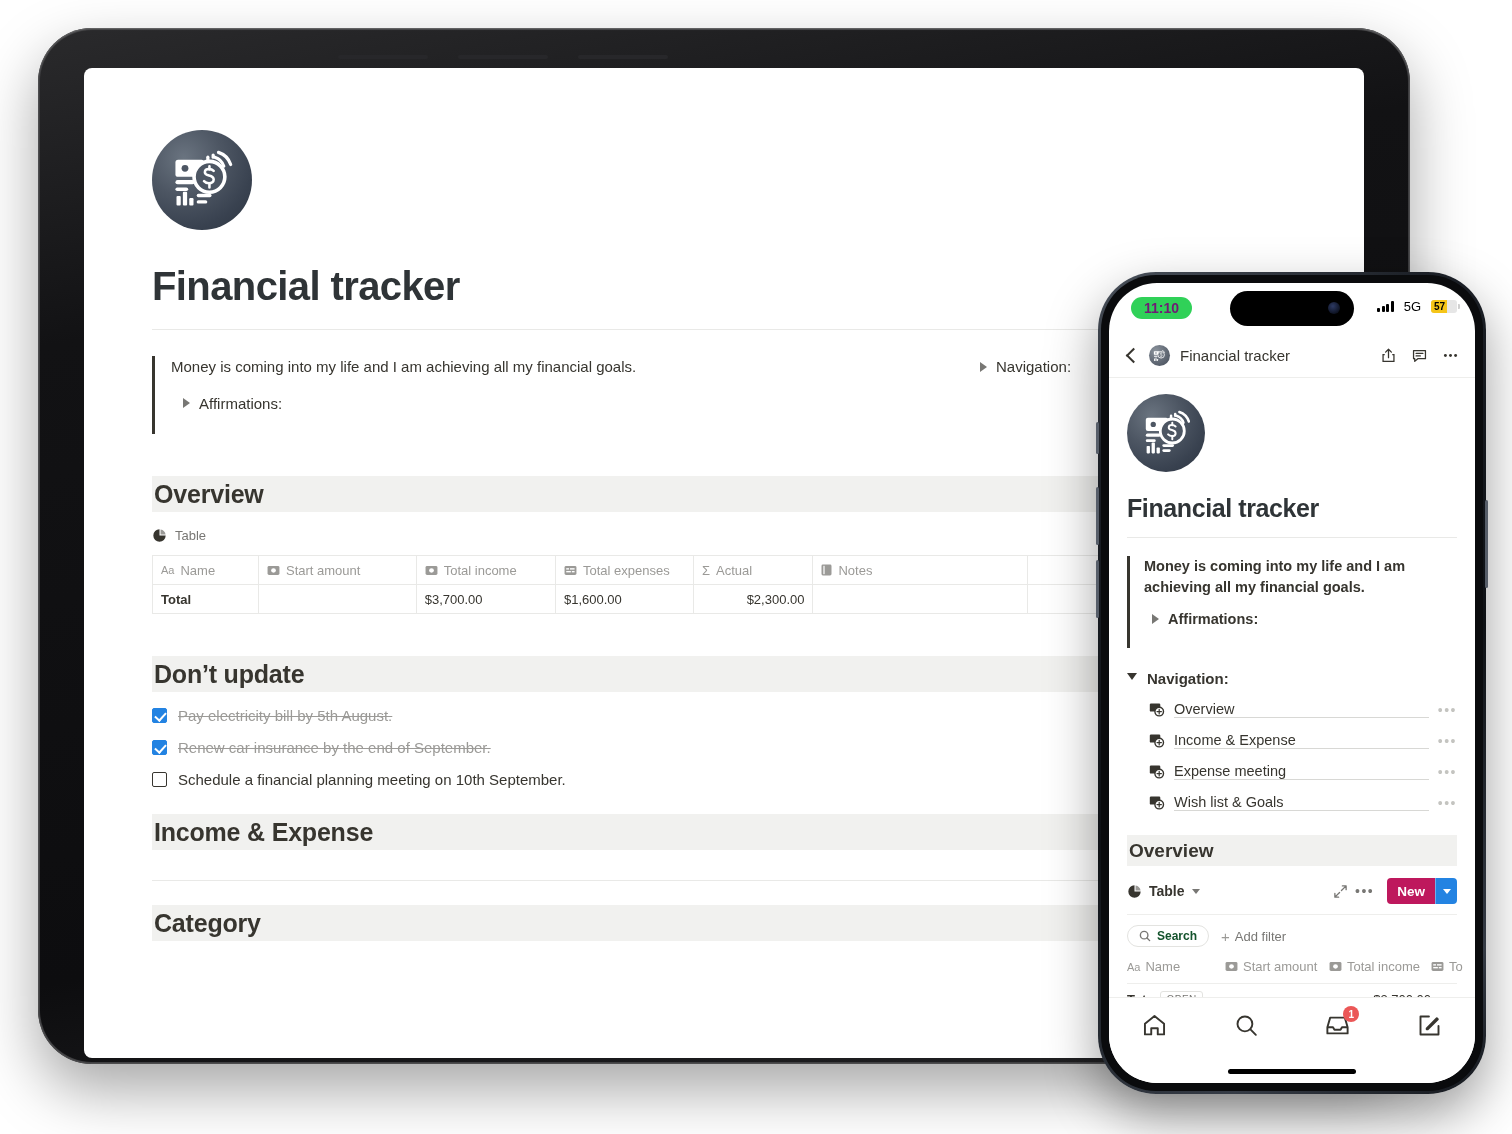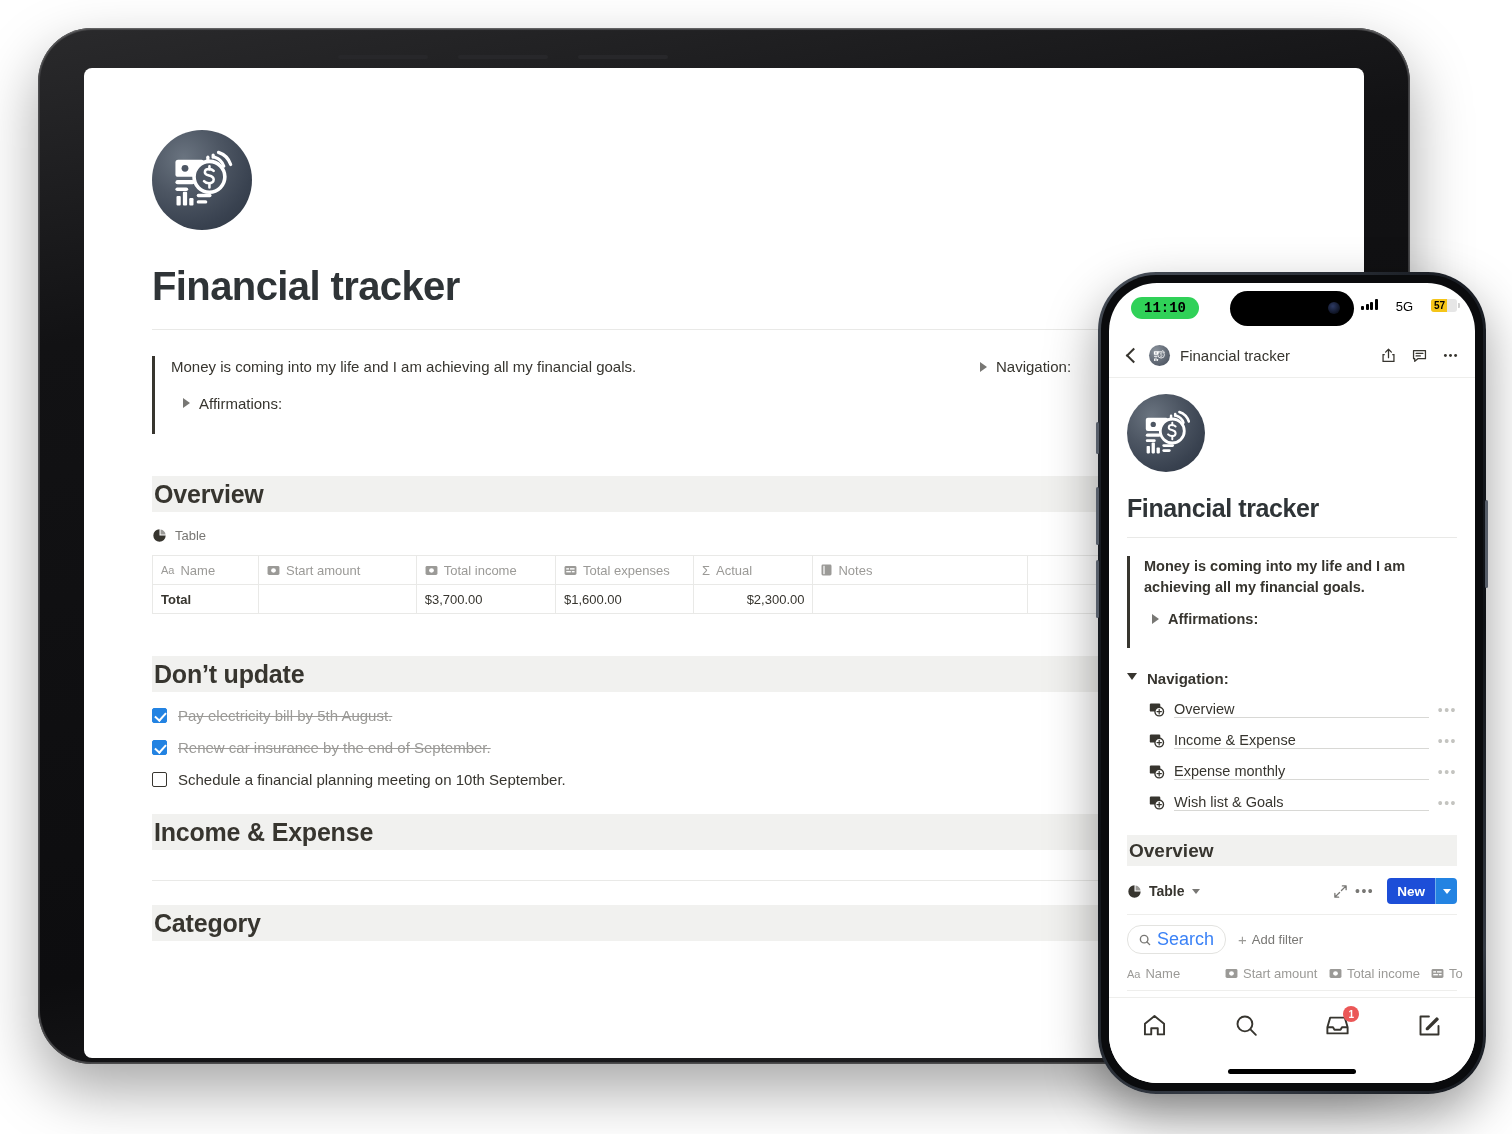--- a/index.html
+++ b/index.html
@@ -123,32 +123,32 @@
   }
   .phone-screen {
     position:absolute; left:11px; top:11px; width:366px; height:800px;
     background:#fff; border-radius:48px; overflow:hidden; z-index:3;
   }
   .vol-btn { position:absolute; left:-2px; width:3px; background:#575e69; border-radius:2px; z-index:2; }
   .pwr-btn { position:absolute; right:-2px; top:228px; width:3px; height:88px; background:#575e69; border-radius:2px; z-index:2; }
 
   .statusbar { height:50px; position:relative; }
   .time-pill {
-    position:absolute; left:22px; top:14px; background:#30d158; color:#000000;
-    font-size:14px; font-weight:700; border-radius:12px; padding:3px 13px;font-family:Liberation Mono, monospace;
+    position:absolute; left:22px; top:14px; background:#30d158; color:#701a75;
+    font-size:14px; font-weight:700; border-radius:12px; padding:3px 13px;
   }
   .island {
     position:absolute; left:50%; transform:translateX(-50%); top:8px;
     width:124px; height:35px; background:#000; border-radius:20px;
   }
   .island .lens {
     position:absolute; right:14px; top:11px; width:12px; height:12px; border-radius:50%;
     background: radial-gradient(circle at 40% 35%,#2d3a63 0%,#101628 65%,#05060a 100%);
   }
-  .status-right { position:absolute; right:18px; top:16px; display:flex; align-items:flex-start; gap:18px; }
+  .status-right { position:absolute; right:18px; top:16px; display:flex; align-items:center; gap:10px; }
   .bars { display:flex; align-items:flex-end; gap:1.5px; height:11px; }
   .bars i { width:3px; background:#000; border-radius:1px; display:block; }
   .net { font-size:13px; font-weight:500; color:#000; }
   .batt { position:relative; width:26px; height:13px; border-radius:3px; background:#e6e6e6; }
   .batt-fill {
     position:absolute; left:0; top:0; bottom:0; width:16px; background:#f5c518; border-radius:3px 0 0 3px;
     display:flex; align-items:center; justify-content:center;
   }
   .batt-num { position:absolute; left:3px; top:0; font-size:10px; font-weight:700; color:#000; line-height:13px; }
   .batt-cap { position:absolute; right:-3px; top:4px; width:2px; height:5px; background:#cfcfcf; border-radius:0 1px 1px 0; }
@@ -195,29 +195,29 @@
   .p-section { margin-top:24px; background:#f1f1ef; height:31px; display:flex; align-items:center; padding-left:2px; }
   .p-section h3 { font-size:19px; font-weight:700; color:#37352f; }
 
   .p-dbbar { display:flex; align-items:center; margin-top:12px; gap:7px; }
   .p-dbbar .gi { width:15px;height:15px; }
   .p-dbbar .dbname { font-size:14px; font-weight:600; color:#37352f; }
   .p-dbbar .cdown { width:0;height:0;border-left:4px solid transparent;border-right:4px solid transparent;border-top:5px solid #787774; }
   .p-dbbar .spacer { flex:1; }
   .p-dbbar .more { color:#787774; font-size:14px; letter-spacing:1.5px; }
   .newbtn { display:flex; align-items:stretch; height:26px; border-radius:4px; overflow:hidden; margin-left:6px; }
-  .newbtn .nb-main { background:#1d4ed8; color:#fff; font-size:13.5px; font-weight:600; padding:0 10px; display:flex;align-items:center; }
+  .newbtn .nb-main { background:#be185d; color:#fff; font-size:13.5px; font-weight:600; padding:0 10px; display:flex;align-items:center; }
   .newbtn .nb-arrow { background:#2383e2; width:22px; display:flex;align-items:center;justify-content:center; border-left:1px solid rgba(255,255,255,.35); }
   .newbtn .nb-arrow i { width:0;height:0;border-left:4px solid transparent;border-right:4px solid transparent;border-top:5px solid #fff; display:block;}
 
   .p-dbline { height:1px; background:#eeeeec; margin-top:10px; }
   .p-filters { display:flex; align-items:center; gap:12px; margin-top:10px; }
   .srch { display:flex;align-items:center;gap:6px; border:1px solid #e3e3e0; border-radius:14px; padding:3px 11px; }
   .srch svg { width:12px;height:12px; }
-  .srch span { font-size:18px; color:#3b82f6; }
+  .srch span { font-size:12px; color:#14532d;font-weight:bold; }
   .addf { display:flex;align-items:center;gap:5px; }
   .addf .plus { font-size:15px; color:#9b9a97; line-height:1; }
   .addf span { font-size:13px; color:#787774; }
 
   .p-table { margin-top:12px; display:block; }
   .p-thead { display:flex; gap:0; }
   .p-th { font-size:13px; color:#9b9a97; display:flex; align-items:center; gap:5px; flex:none; }
   .p-tr { display:flex; margin-top:9px; border-top:1px solid #eeeeec; padding-top:7px; }
   .p-td { font-size:13px; color:#37352f; flex:none; display:flex; align-items:center; }
   .p-td .nm { font-weight:700; border-bottom:1px solid #37352f; }
@@ -548,21 +548,21 @@
             </svg>
             <span class="lbl">Income &amp; Expense</span>
             <span class="dots">•••</span>
           </div>
           <div class="p-nav-item">
             <svg class="pgico" viewBox="0 0 16 16">
               <rect x="0.8" y="1.6" width="10.5" height="8" rx="1.2" fill="#37352f"></rect>
               <circle cx="10.2" cy="9.6" r="4.3" fill="#fff" stroke="#37352f" stroke-width="1.4"></circle>
               <path d="M10.2 7.3v4.6M8 9.6h4.4" stroke="#37352f" stroke-width="1.2" stroke-linecap="round"></path>
             </svg>
-            <span class="lbl">Expense monthly</span>
+            <span class="lbl">Expense meeting</span>
             <span class="dots">•••</span>
           </div>
           <div class="p-nav-item">
             <svg class="pgico" viewBox="0 0 16 16">
               <rect x="0.8" y="1.6" width="10.5" height="8" rx="1.2" fill="#37352f"></rect>
               <circle cx="10.2" cy="9.6" r="4.3" fill="#fff" stroke="#37352f" stroke-width="1.4"></circle>
               <path d="M10.2 7.3v4.6M8 9.6h4.4" stroke="#37352f" stroke-width="1.2" stroke-linecap="round"></path>
             </svg>
             <span class="lbl">Wish list &amp; Goals</span>
             <span class="dots">•••</span>

